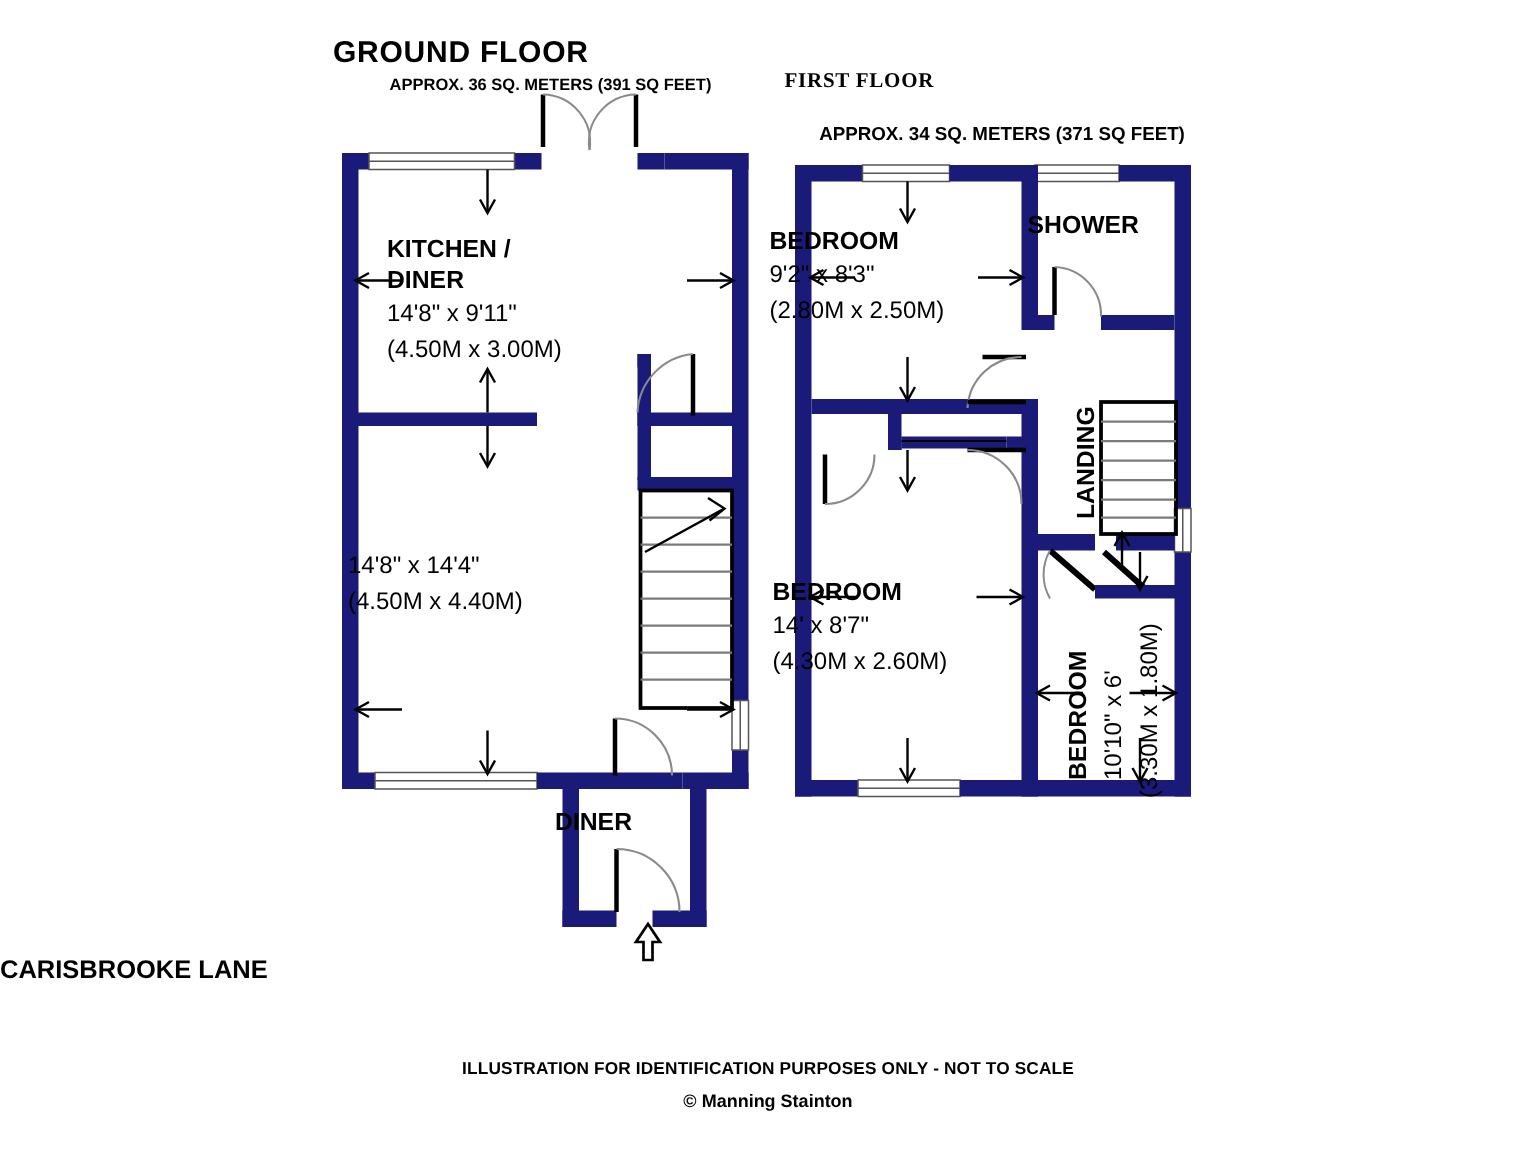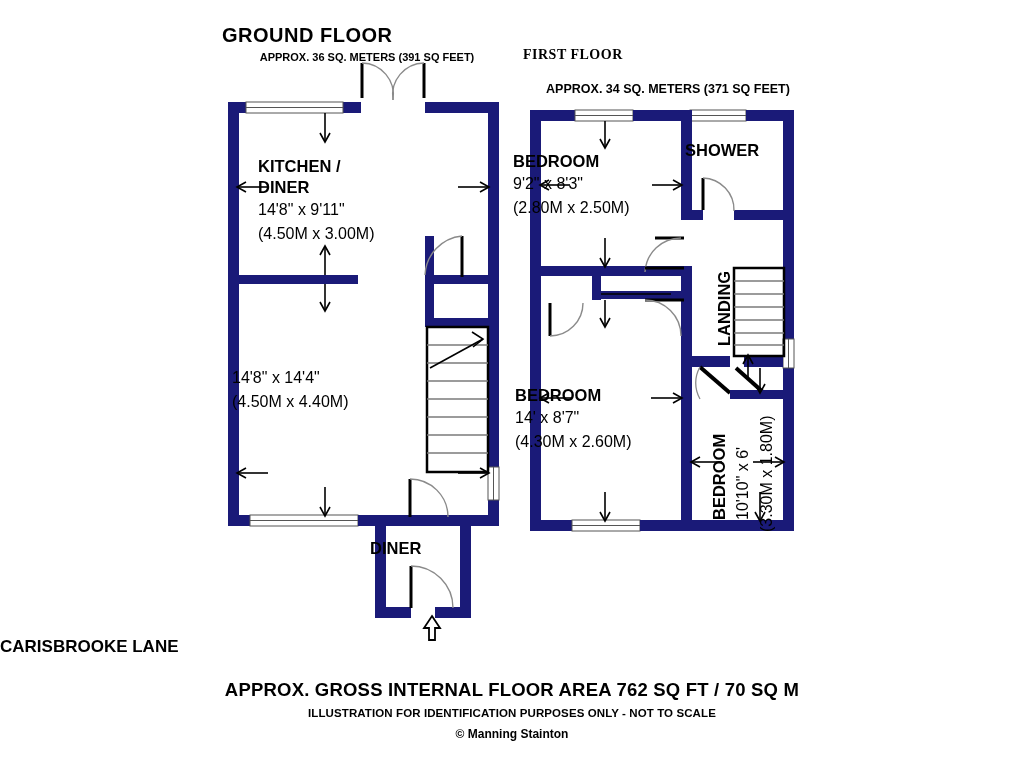--- a/index.html
+++ b/index.html
@@ -377,17 +377,16 @@
     <div class="room-dims">14' x 8'7"</div>
     <div class="room-dims">(4.30M x 2.60M)</div>
   </div>
 
   <div class="vert-label room-name" style="left:709px; top:520px; transform: rotate(-90deg);">BEDROOM</div>
   <div class="vert-label room-dims" style="left:731px; top:520px; transform: rotate(-90deg);">10'10" x 6'</div>
   <div class="vert-label room-dims" style="left:755px; top:532px; transform: rotate(-90deg);">(3.30M x 1.80M)</div>
 
   <div class="street-label">CARISBROOKE LANE</div>
 
-  <div class="footer-line foot-1">APPROX. GROSS INTERNAL FLOOR AREA 762 SQ FT / 70 SQ M</div>
   <div class="footer-line foot-3">© Manning Stainton</div>
   <div class="footer-line foot-2">ILLUSTRATION FOR IDENTIFICATION PURPOSES ONLY - NOT TO SCALE</div>
 
 </div>
 
 </body></html>

